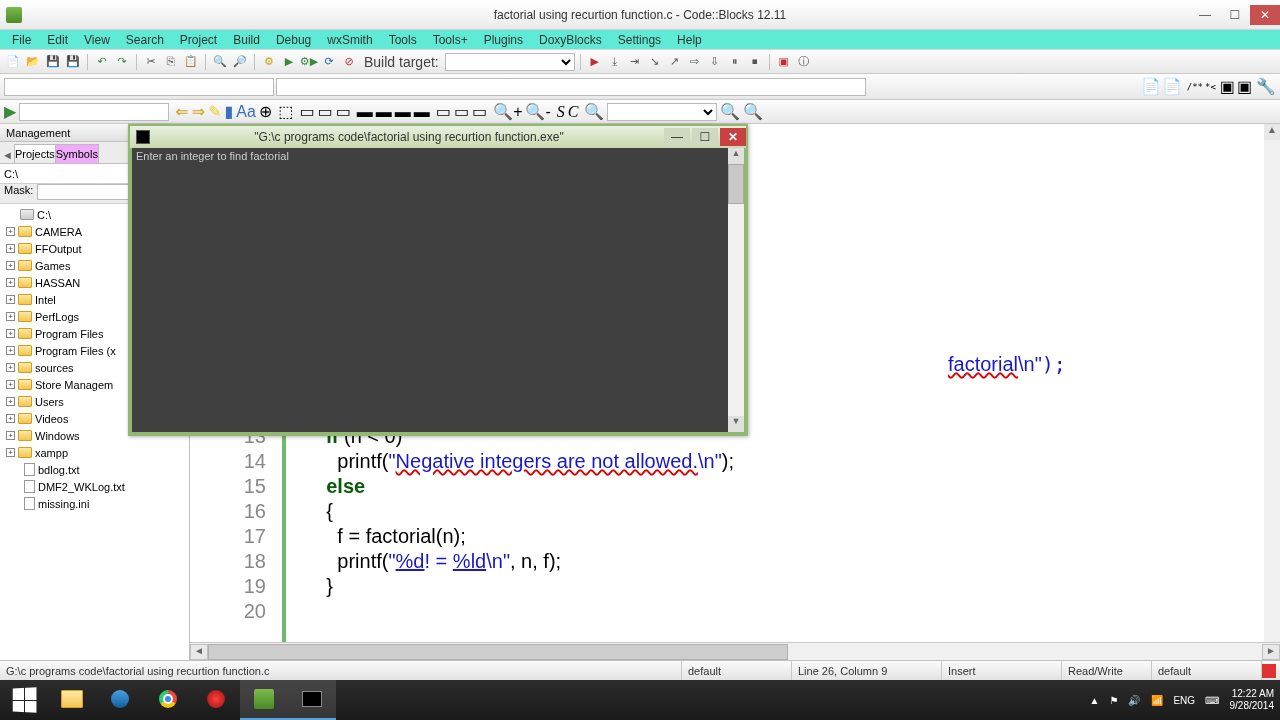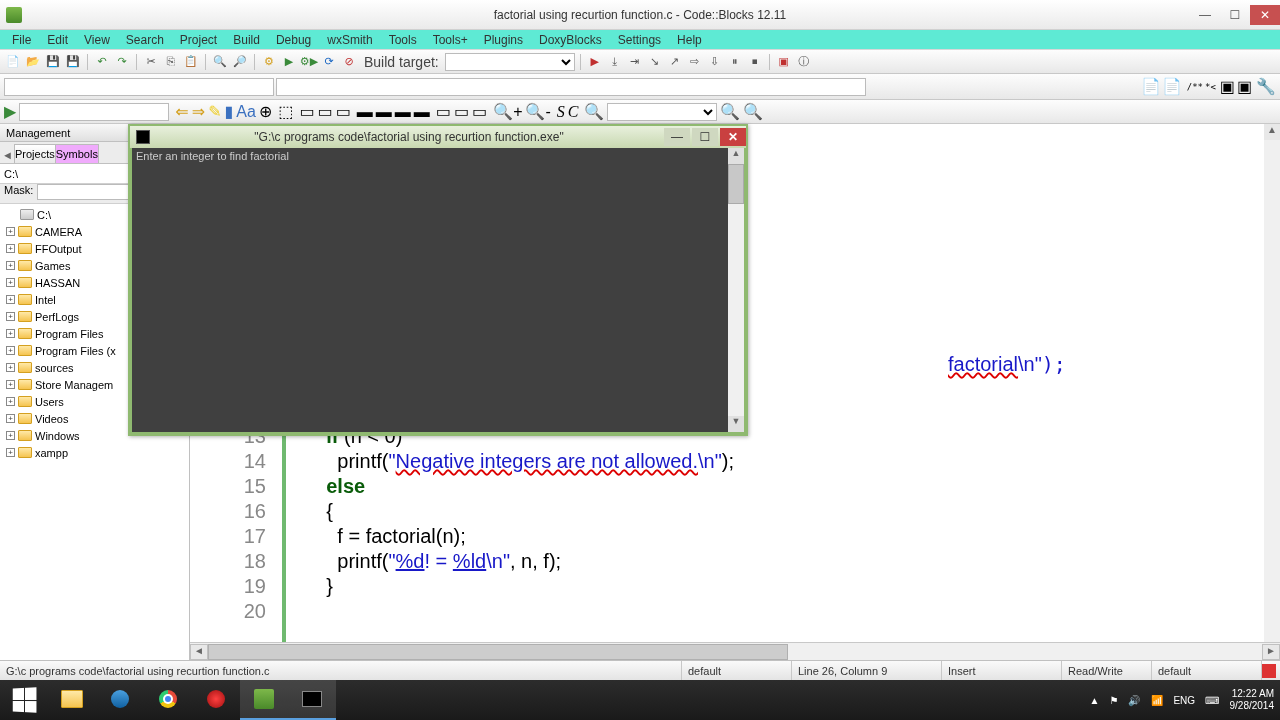--- a/index.html
+++ b/index.html
@@ -312,20 +312,34 @@
             <div class="exp">+</div>
             <div class="folder-icon"></div>
             <span class="label">Windows</span>
           </div>
           <div class="tree-item">
             <div class="exp">+</div>
             <div class="folder-icon"></div>
             <span class="label">xampp</span>
           </div>
         </div>
+      <div id="tree-files">
+          <div class="tree-item" style="padding-left: 24px;">
+            <div class="file-icon"></div>
+            <span class="label">bdlog.txt</span>
+          </div>
+          <div class="tree-item" style="padding-left: 24px;">
+            <div class="file-icon"></div>
+            <span class="label">DMF2_WKLog.txt</span>
+          </div>
+          <div class="tree-item" style="padding-left: 24px;">
+            <div class="file-icon"></div>
+            <span class="label">missing.ini</span>
+          </div>
+        </div>
     </div>
   </div>
 
   <div class="editor-area">
     <div class="editor">
       <div class="gutter" id="gutter">
           <div>13</div>
           <div>14</div>
           <div>15</div>
           <div>16</div>

